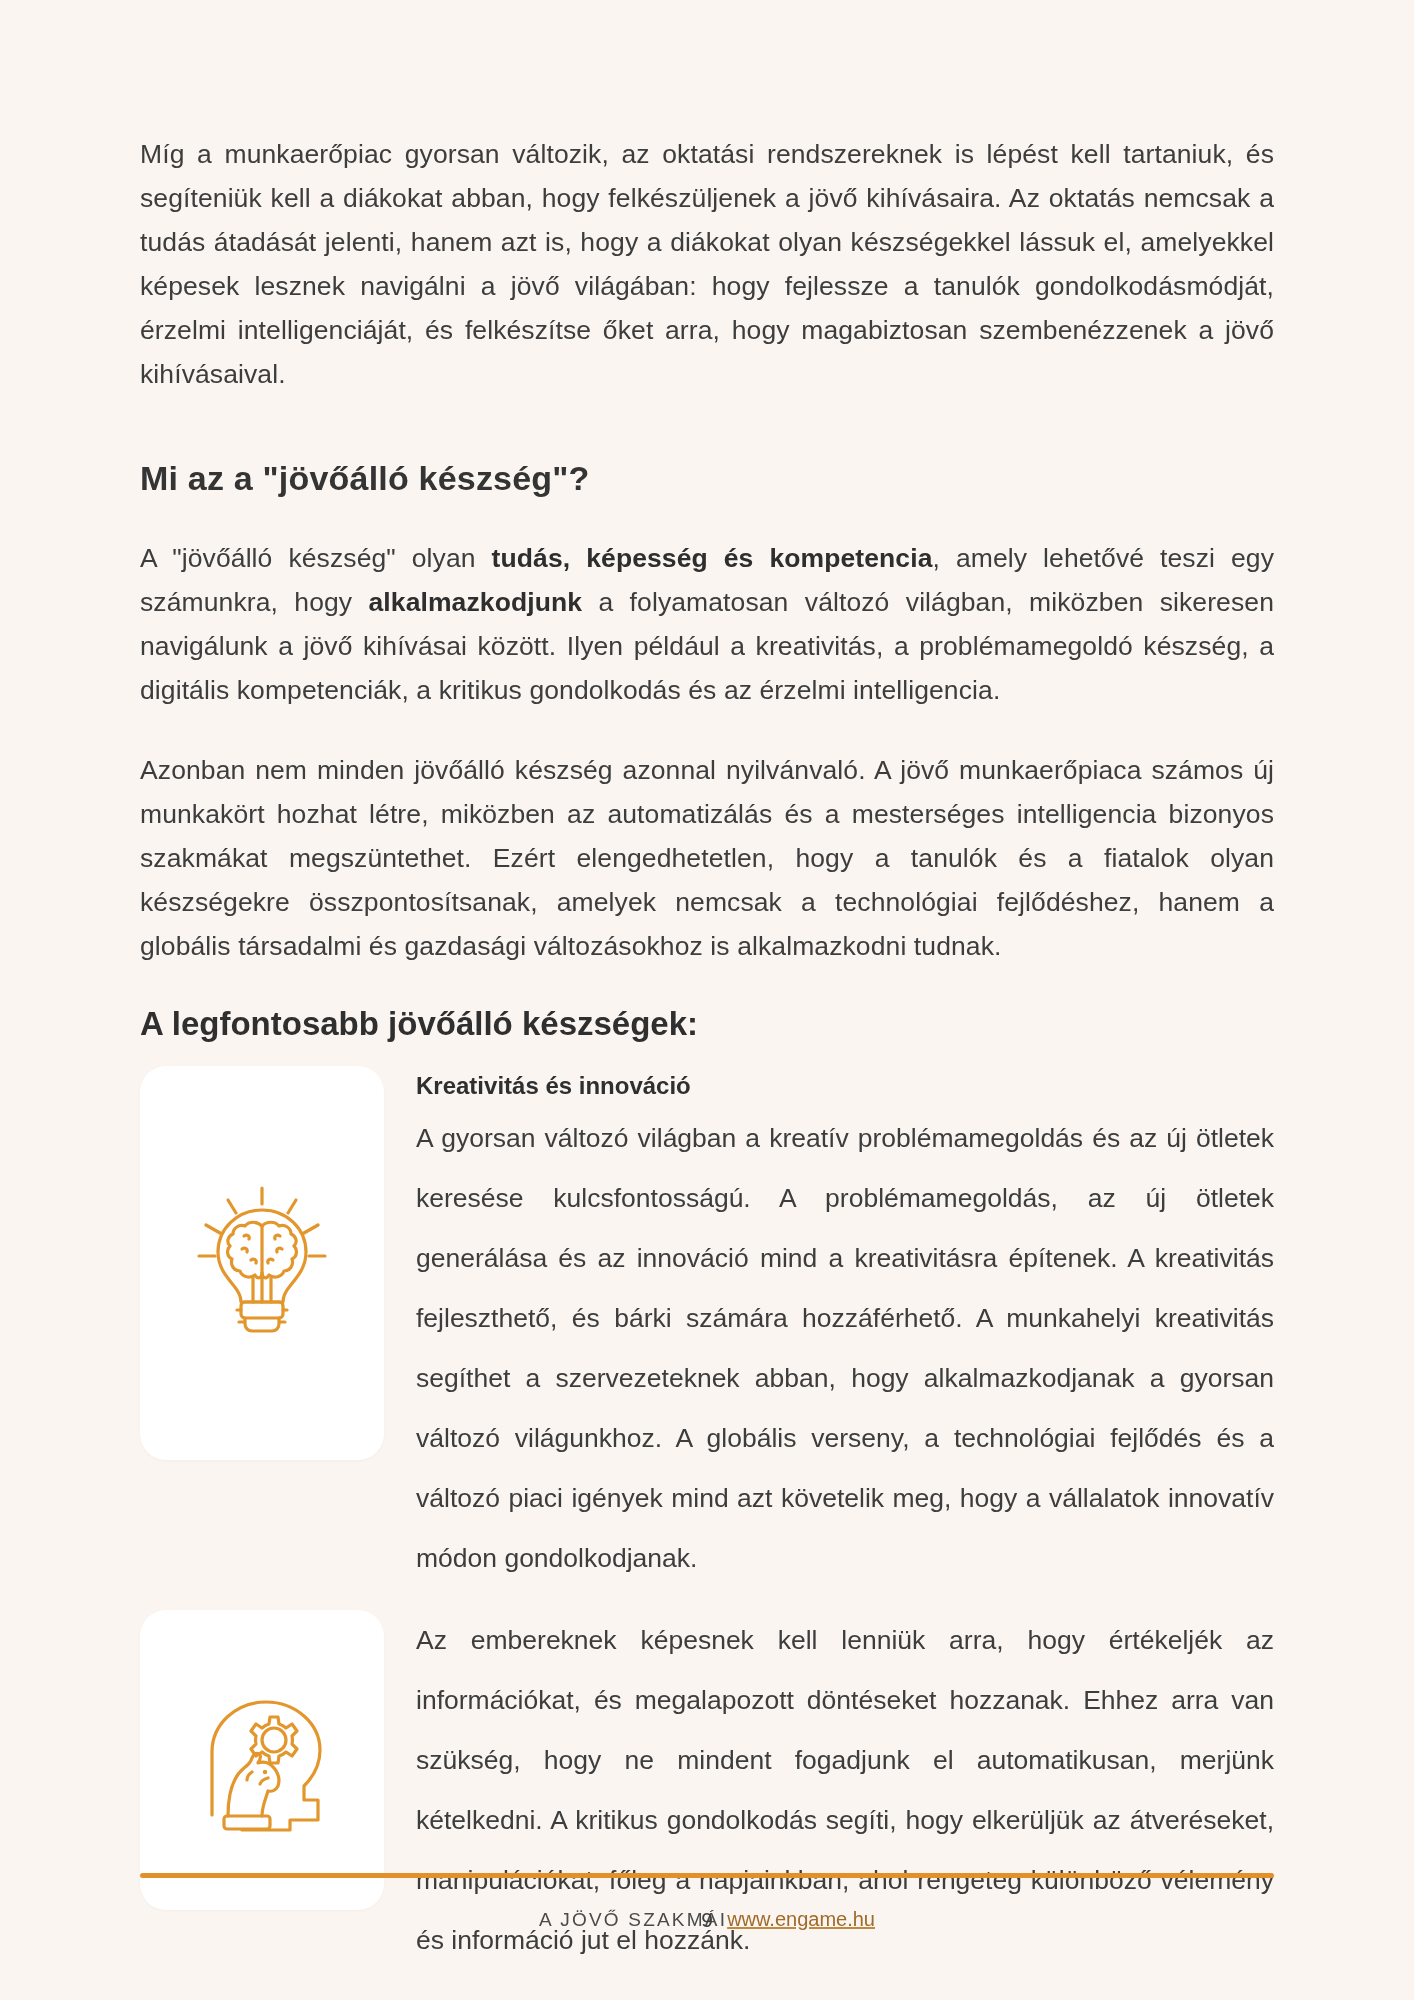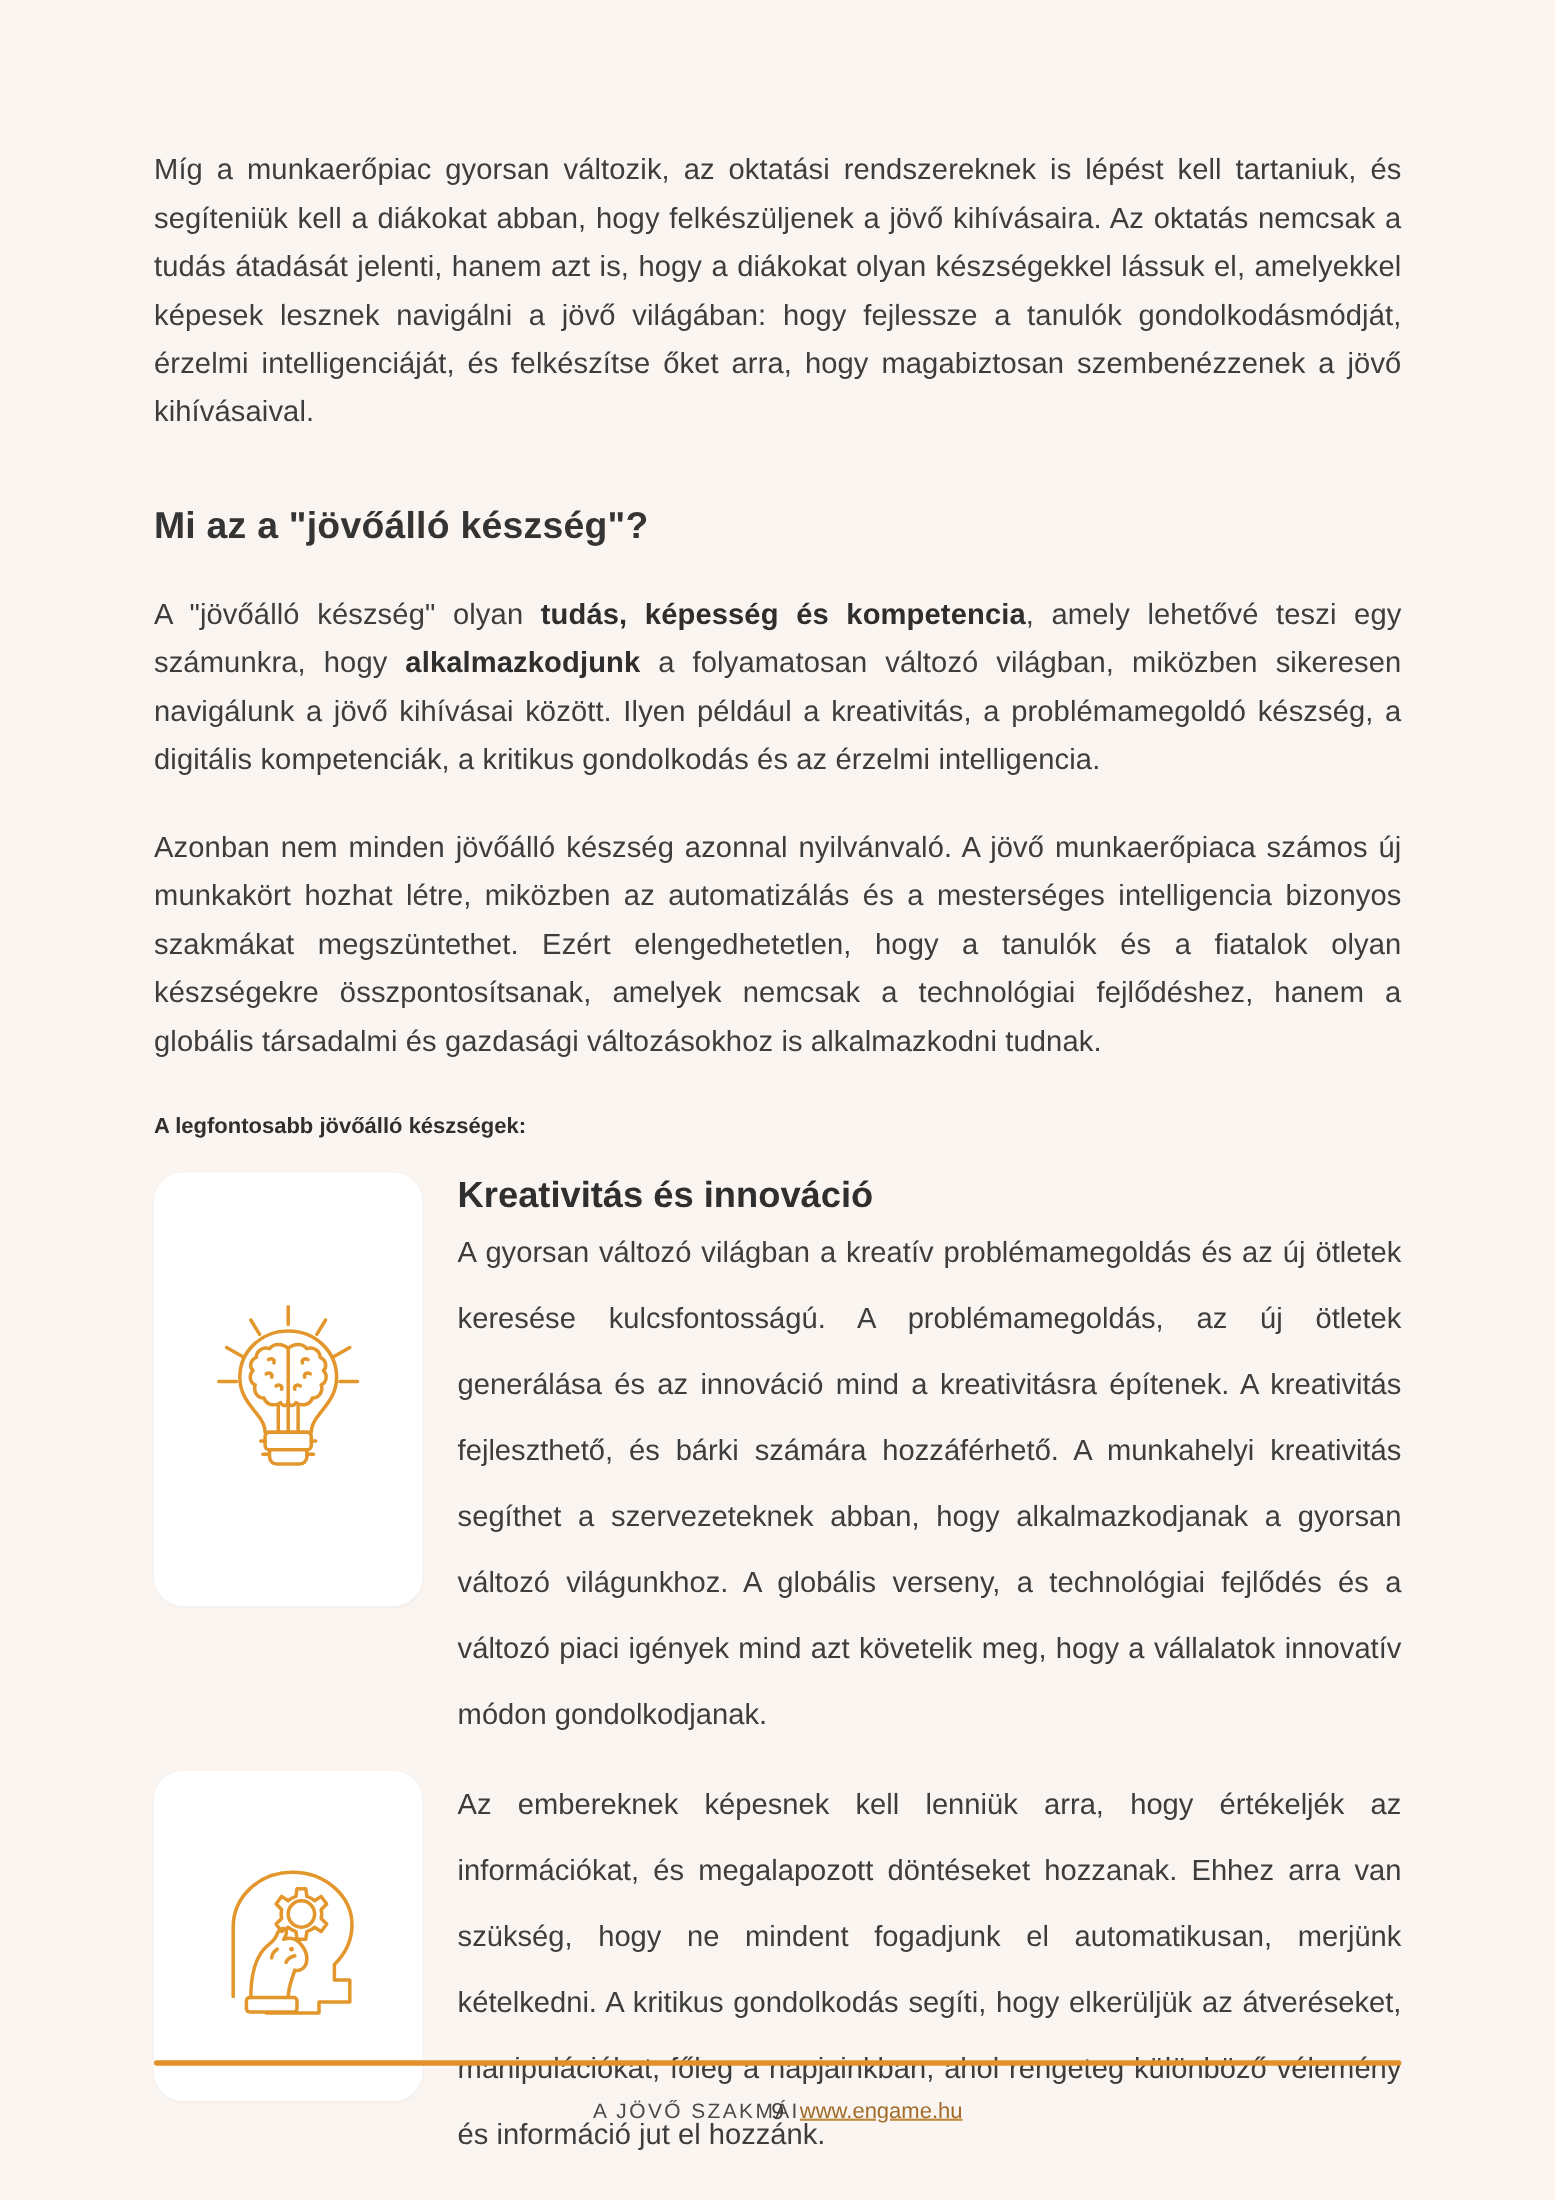--- a/index.html
+++ b/index.html
@@ -46,21 +46,21 @@
 
   h2.section-heading {
     margin: 0;
     font-size: 34px;
     line-height: 44px;
     font-weight: 700;
     color: #343434;
     letter-spacing: 0.2px;
   }
   .sub-heading {
-    font-size: 20px;
+    font-size: 33px;
     line-height: 40px;
     font-weight: 700;
     color: #2f2f2f;
   }
 
   
   .skill-row {
     display: flex;
     align-items: flex-start;
     margin-top: 22px;
@@ -80,21 +80,21 @@
     height: 300px;
   }
   .icon-card svg {
     display: block;
   }
   .skill-text {
     flex: 1 1 auto;
     padding-left: 32px;
   }
   .skill-title {
-    font-size: 33px;
+    font-size: 24px;
     line-height: 40px;
     font-weight: 700;
     color: #2f2f2f;
     margin-bottom: 2px;
   }
   .skill-body {
     font-size: 26.5px;
     line-height: 60px;
     text-align: justify;
     color: #3d3d3d;

